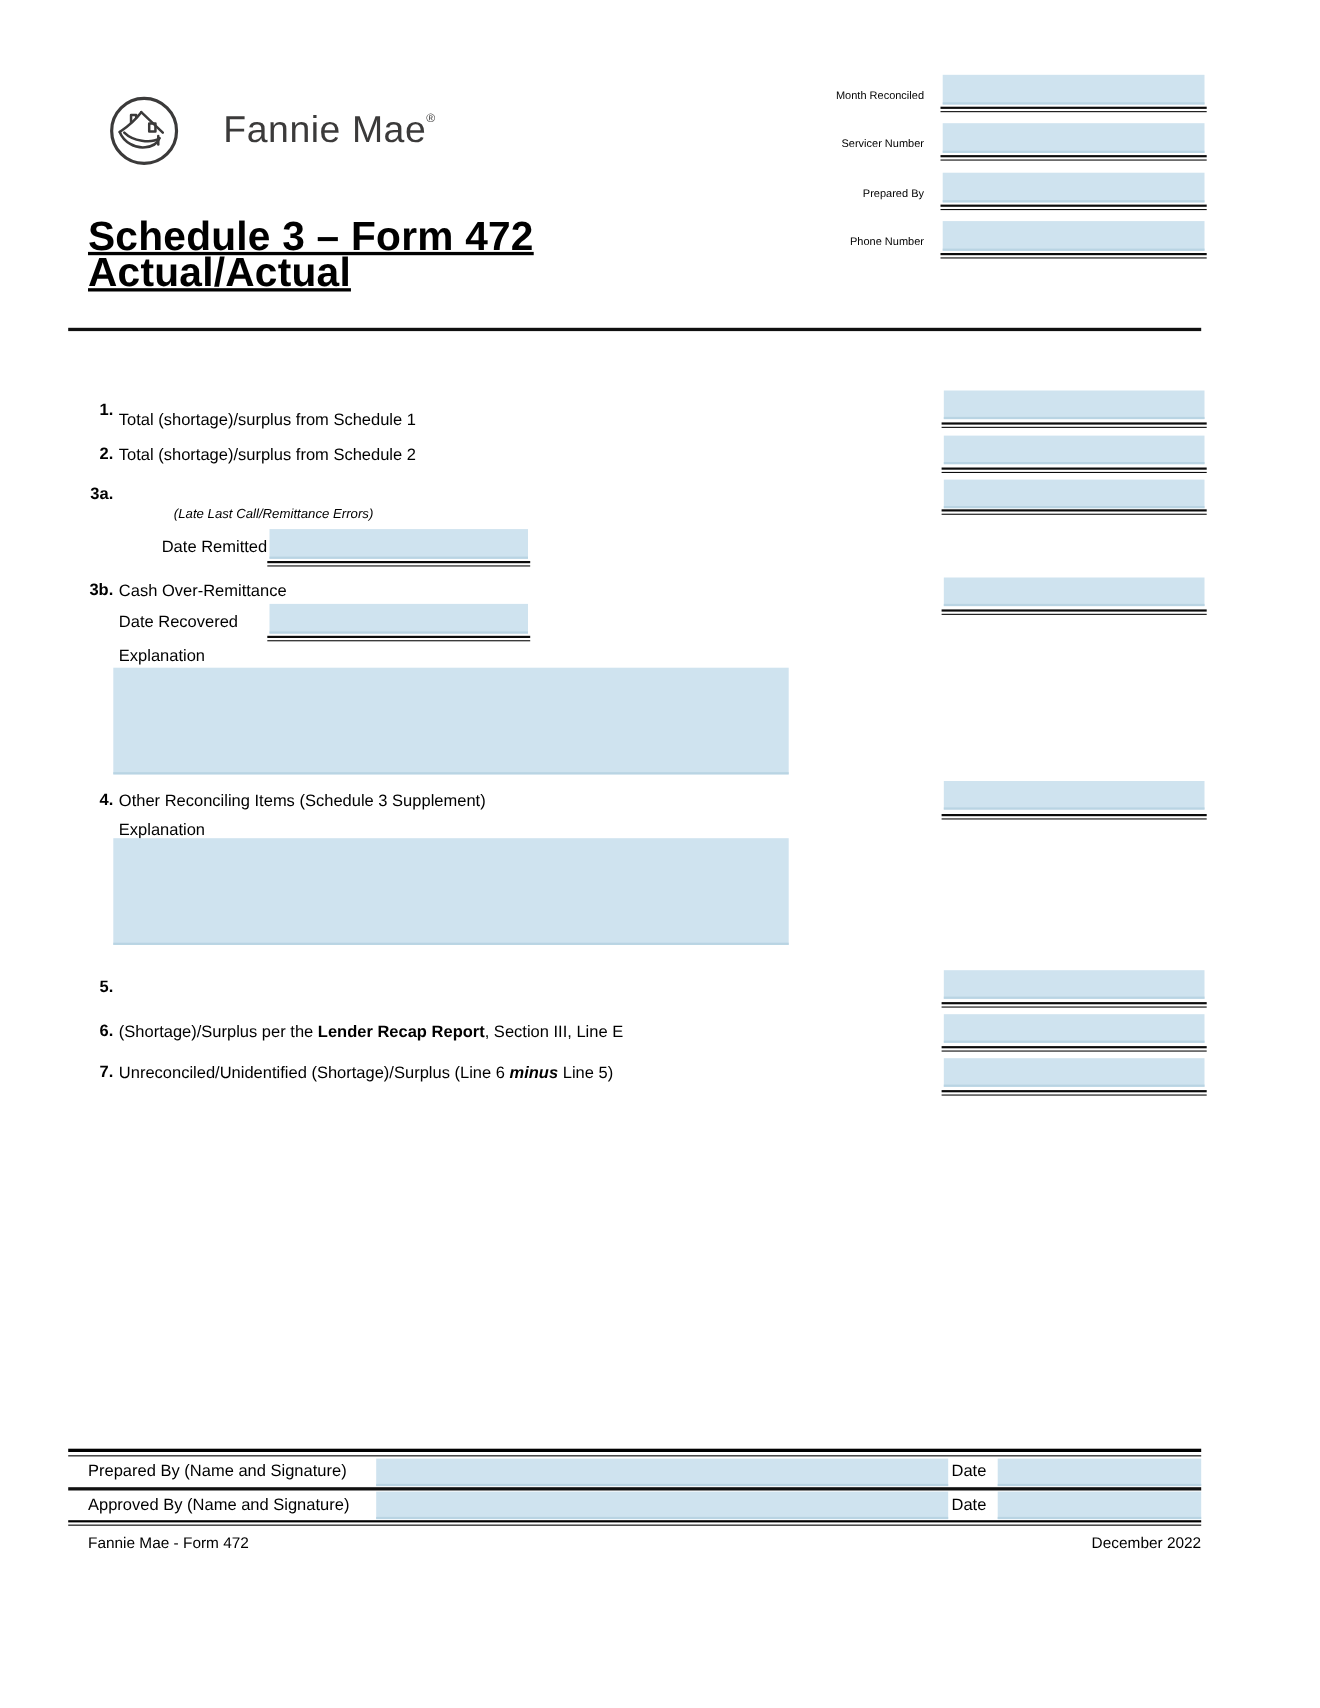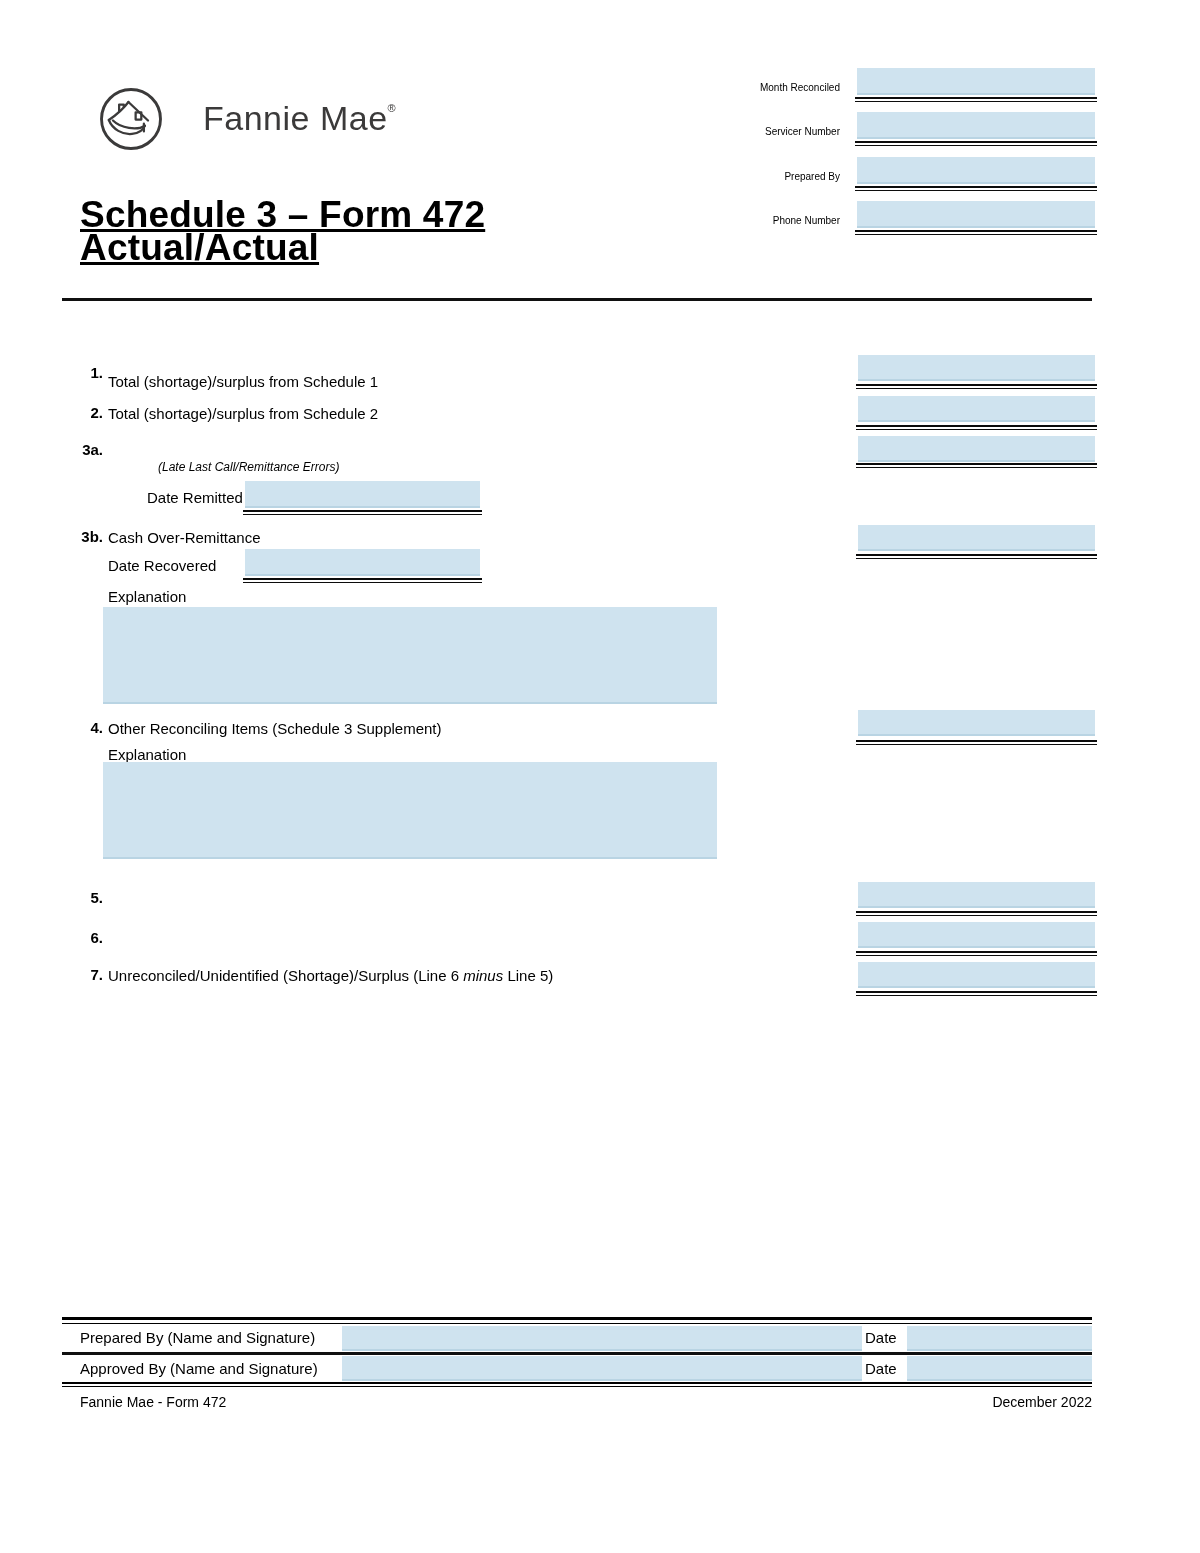--- a/index.html
+++ b/index.html
@@ -43,21 +43,21 @@
     font-size:34px; color:#3b3a3a; letter-spacing:0.5px;margin-left:28px;
   }
   .brandtext sup { font-size:11px; vertical-align:18px; }
 
   .sig-top { height:7px; border-top:3px solid #000; border-bottom:1px solid #000; }
   .sig-bot { height:5px; border-top:2px solid #000; border-bottom:1px solid #000; }
   .sig-label { font-size:15px; line-height:19px; }
   .foot { font-size:14px; }
 
   .bold { font-weight:bold; }
-  .boldital { font-weight:normal; font-style:italic;margin-top:36px; }
+  .boldital { font-weight:bold; font-style:italic;margin-top:36px; }
 </style>
 </head>
 <body>
 
 <div class="page">
 
   <div class="abs" style="left:98px; top:86px; width:66px; height:66px;">
     <svg viewBox="0 0 64 64" width="66" height="66">
       <circle cx="32" cy="32" r="28.6" fill="none" stroke="#3b3a3a" stroke-width="2.8"></circle>
       <g fill="none" stroke="#3b3a3a" stroke-width="2.2" stroke-linecap="round" stroke-linejoin="round">
@@ -130,20 +130,21 @@
   <div class="abs dbl" style="left:856px; top:740px; width:241px;"></div>
 
   <div class="abs ltext" style="left:108px; top:745px;">Explanation</div>
   <textarea class="abs fld" style="left: 103px; top: 762px; width: 614px; height: 97px;"></textarea>
 
   <div class="abs num" style="left:70px;  top:889px; width:33px;">5.</div>
   <input class="abs fld" style="left: 858px; top: 882px; width: 237px; height: 26px;" value="">
   <div class="abs dbl" style="left:856px; top:911px; width:241px;"></div>
 
   <div class="abs num" style="left:70px;  top:929px; width:33px;">6.</div>
+  <div class="abs ltext" style="left:108px; top:929px;"><span>(Shortage)/Surplus per the </span><span class="bold">Lender Recap Report</span><span>, Section III, Line E</span></div>
   <input class="abs fld" style="left: 858px; top: 922px; width: 237px; height: 26px;" value="">
   <div class="abs dbl" style="left:856px; top:951px; width:241px;"></div>
 
   <div class="abs num" style="left:70px;  top:966px; width:33px;">7.</div>
   <div class="abs ltext" style="left:108px; top:966px;"><span>Unreconciled/Unidentified (Shortage)/Surplus (Line 6 </span><span class="boldital">minus</span><span> Line 5)</span></div>
   <input class="abs fld" style="left: 858px; top: 962px; width: 237px; height: 26px;" value="">
   <div class="abs dbl" style="left:856px; top:991px; width:241px;"></div>
 
   <div class="abs sig-top" style="left:62px; top:1317px; width:1030px;"></div>
 

